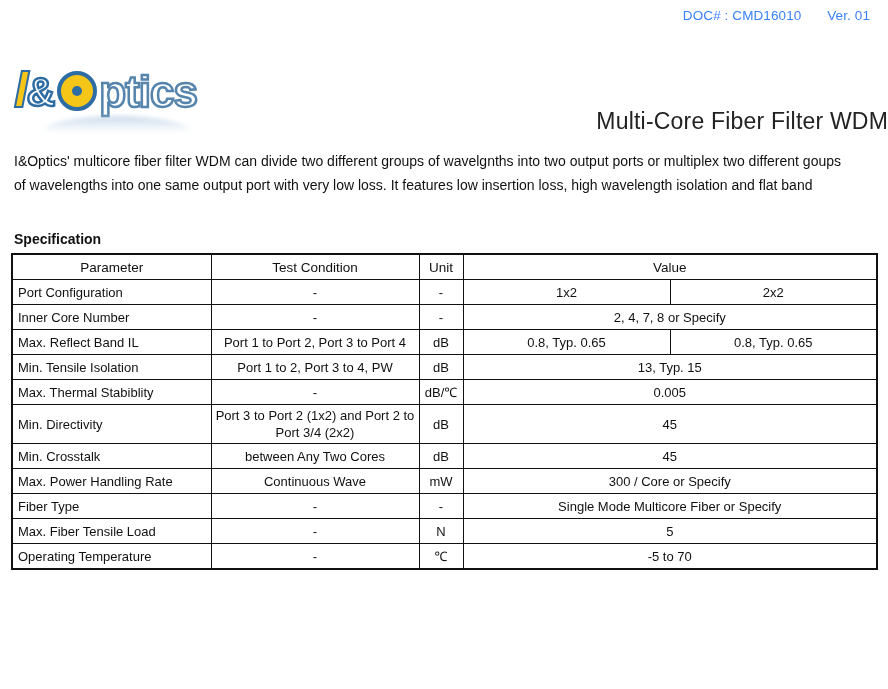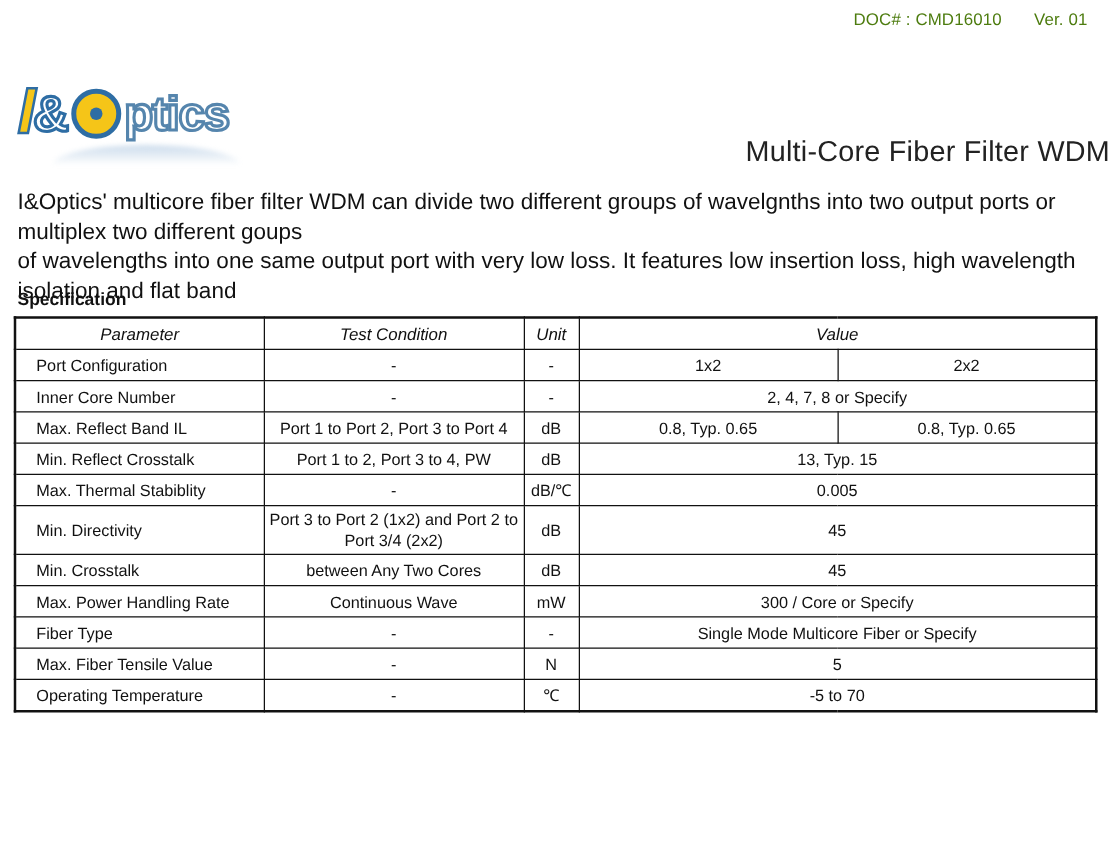--- a/index.html
+++ b/index.html
@@ -15,21 +15,21 @@
     overflow: hidden;
     position: relative;
   }
 
   
   .doc-header {
     position: absolute;
     top: 8px;
     right: 18px;
     font-size: 13.5px;
-    color: #4d7c0f;
+    color: #3b82f6;
     white-space: nowrap;
     letter-spacing: .1px;
   }
   .doc-header .doc-num { margin-right: 22px; }
 
   
   .logo-wrap {
     position: absolute;
     left: 14px;
     top: 63px;
@@ -73,21 +73,21 @@
     flex: none;
   }
   .logo-o-dot {
     width: 10px;
     height: 10px;
     border-radius: 50%;
     background: #2E6DA4;
   }
   .logo-ptics {
     font-weight: bold;
-    font-size: 38px;
+    font-size: 44px;
     line-height: 48px;
     color: #ffffff;
     -webkit-text-stroke: 2.5px #5585AD;
     margin: 6px 0 0 1px;
     letter-spacing: -1px;
   }
   .logo-reflection {
     margin-top: 1px;
     margin-left: 28px;
     width: 150px;
@@ -109,21 +109,21 @@
     color: #222;
     letter-spacing: .2px;
   }
 
   
   .desc {
     position: absolute;
     left: 14px;
     top: 150px;
     width: 862px;
-    font-size: 18px;
+    font-size: 14px;
     line-height: 23.5px;
     color: #111;
   }
 
   
   .spec-label {
     position: absolute;
     left: 14px;
     top: 231px;
     font-size: 14px;
@@ -148,24 +148,24 @@
   }
   table.spec td, table.spec th {
     border: 1px solid #111;
     padding: 2px 4px;
     font-weight: normal;
     text-align: center;
     vertical-align: middle;
     line-height: 17px;
     height: 20px;
   }
-  table.spec th { font-size: 13.5px; font-style: italic; }
+  table.spec th { font-size: 13.5px; }
   table.spec td.param {
     text-align: left;
-    padding-left: 16px;
+    padding-left: 5px;
   }
   table.spec {
     border: 2px solid #111;
   }
   .col-param  { width: 199px; }
   .col-cond   { width: 208px; }
   .col-unit   { width: 44px; }
   .col-val    { width: auto; }
   .tall td { height: 44px; }
 </style>
@@ -230,21 +230,21 @@
           <td colspan="2">2, 4, 7, 8 or Specify</td>
         </tr>
         <tr>
           <td class="param">Max. Reflect Band IL</td>
           <td>Port 1 to Port 2, Port 3 to Port 4</td>
           <td>dB</td>
           <td>0.8, Typ. 0.65</td>
           <td>0.8, Typ. 0.65</td>
         </tr>
         <tr>
-          <td class="param">Min. Reflect Crosstalk</td>
+          <td class="param">Min. Tensile Isolation</td>
           <td>Port 1 to 2, Port 3 to 4, PW</td>
           <td>dB</td>
           <td colspan="2">13, Typ. 15</td>
         </tr>
         <tr>
           <td class="param">Max. Thermal Stabiblity</td>
           <td>-</td>
           <td>dB/℃</td>
           <td colspan="2">0.005</td>
         </tr>
@@ -266,21 +266,21 @@
           <td>mW</td>
           <td colspan="2">300 / Core or Specify</td>
         </tr>
         <tr>
           <td class="param">Fiber Type</td>
           <td>-</td>
           <td>-</td>
           <td colspan="2">Single Mode Multicore Fiber or Specify</td>
         </tr>
         <tr>
-          <td class="param">Max. Fiber Tensile Value</td>
+          <td class="param">Max. Fiber Tensile Load</td>
           <td>-</td>
           <td>N</td>
           <td colspan="2">5</td>
         </tr>
         <tr>
           <td class="param">Operating Temperature</td>
           <td>-</td>
           <td>℃</td>
           <td colspan="2">-5 to 70</td>
         </tr>

